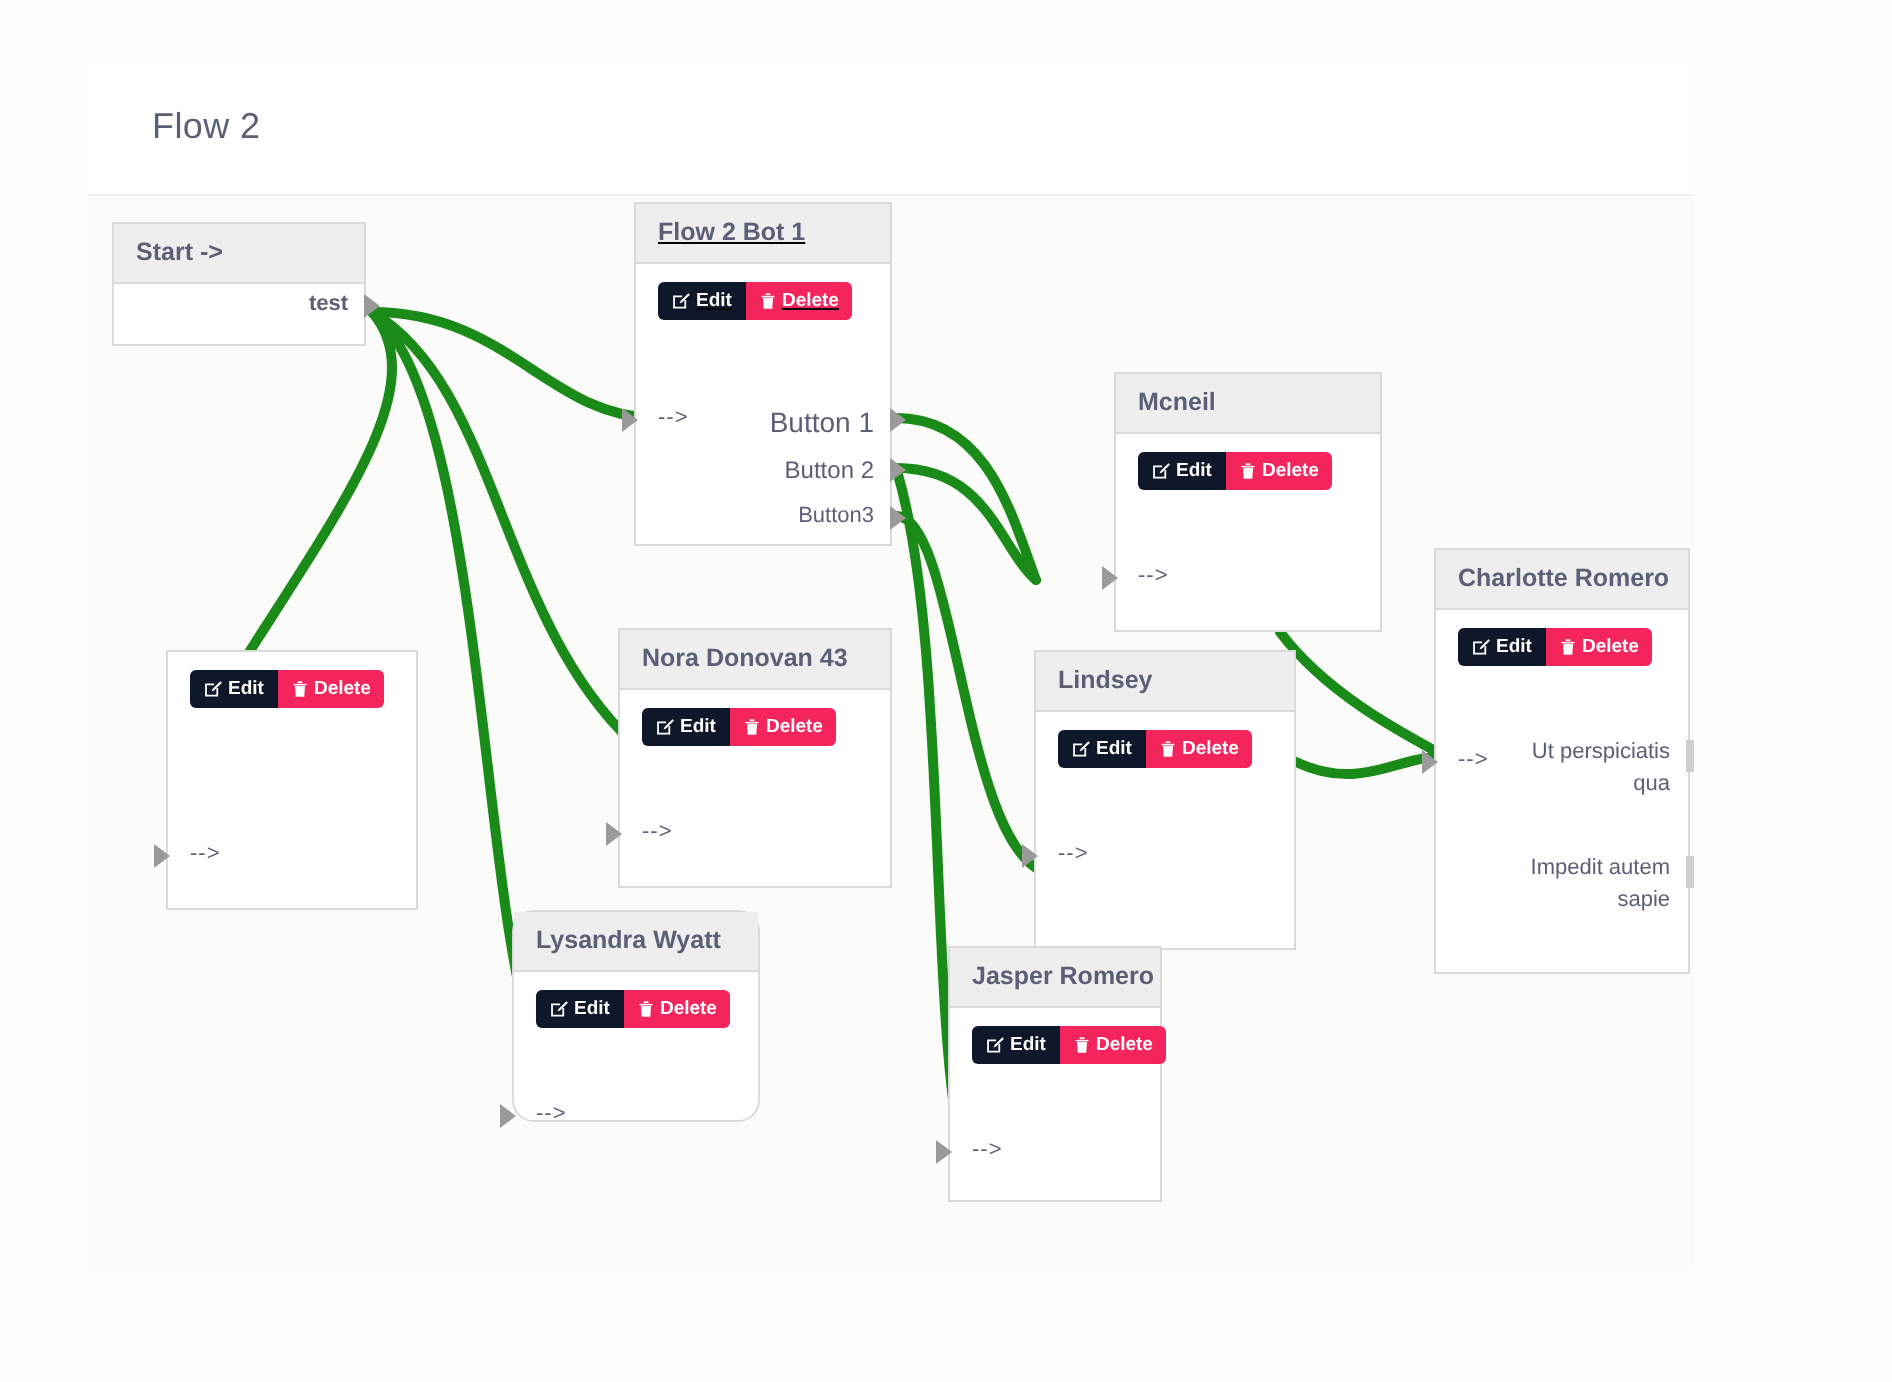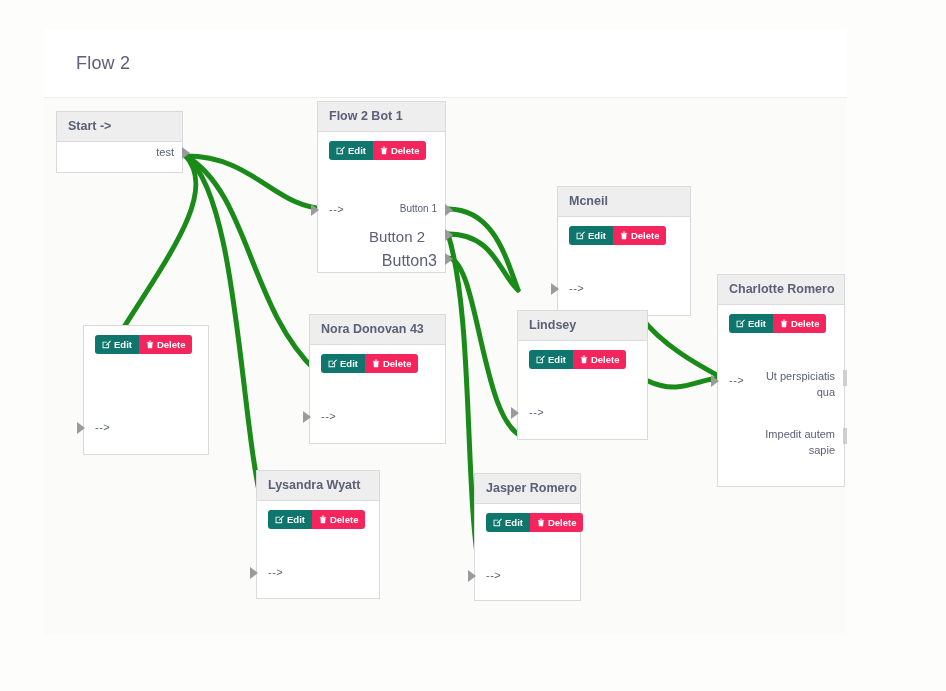--- a/index.html
+++ b/index.html
@@ -78,21 +78,21 @@
     font-weight: bold;
     color: #ffffff;
     padding: 0 7px;
     height: 19px;
     border: none;
     cursor: pointer;
     line-height: 1;
     font-family: "Liberation Sans", sans-serif;
   }
   .btn-edit {
-    background: #0f766e;
+    background: #0f172a;
     border-radius: 3px 0 0 3px;
   }
   .btn-delete {
     background: #f4255c;
     border-radius: 0 3px 3px 0;
   }
   .btn svg { display: block; }
   
   .handle-in {
     position: absolute;
@@ -147,23 +147,23 @@
         <path d="M 404,160 C 435,160 437,330 481,339" fill="none" stroke="#1a8a18" stroke-width="5" stroke-linecap="round"></path>
         <path d="M 404,136 C 430,220 420,400 437,480" fill="none" stroke="#1a8a18" stroke-width="5" stroke-linecap="round"></path>
         <path d="M 596,218 C 620,250 660,270 682,282" fill="none" stroke="#1a8a18" stroke-width="5" stroke-linecap="round"></path>
         <path d="M 604,283 C 640,300 660,275 682,282" fill="none" stroke="#1a8a18" stroke-width="5" stroke-linecap="round"></path>
       </svg>
     <div id="node-layer">
         <div class="node" style="left: 12px; top: 13px; width: 127px; height: 62px;">
           <div class="node-header">Start -&gt;</div>
           <div class="node-body"></div>
           <div class="handle-out" style="top: 35px;"></div>
-          <div style="position: absolute; right: 8px; top: 34px; font-size: 11px; color: rgb(91, 96, 119);">test</div>
-        </div>
-        <div class="node" style="left: 273px; top: 3px; width: 129px; height: 172px;">
+          <div style="position: absolute; right: 8px; top: 34px; font-size: 11px; color: rgb(91, 96, 119); font-weight: bold;">test</div>
+        </div>
+        <div class="node" style="left: 273px; top: 3px; width: 129px; height: 172px; text-decoration: underline;">
           <div class="node-header">Flow 2 Bot 1</div>
           <div class="node-body">
             <div class="btn-row">
               <button class="btn btn-edit">
                 <svg width="9" height="9" viewBox="0 0 16 16">
                   <path fill="#ffffff" d="M1 3h8v1.6H2.6V13h8.4V7h1.6v7.6H1z"></path>
                   <path fill="#ffffff" d="M14.6 1.1l1.3 1.3-7 7-2.1.8.8-2.1z"></path>
                 </svg>
                 <span>Edit</span>
               </button>
@@ -173,25 +173,25 @@
                   <path fill="#ffffff" d="M4.2 1h3.6v1.4H4.2z"></path>
                   <path fill="#ffffff" d="M2.1 4.6h7.8l-.6 8.4H2.7z"></path>
                 </svg>
                 <span>Delete</span>
               </button>
             </div>
           </div>
           <div class="handle-in" style="top: 102px;"></div>
           <div class="in-arrow-label" style="top: 101px;">--&gt;</div>
           <div class="handle-out" style="top: 102px;"></div>
-          <div style="position: absolute; right: 8px; top: 101px; font-size: 10px; color: rgb(91, 96, 119); white-space: nowrap;">Button 1</div>
+          <div style="position: absolute; right: 8px; top: 101px; font-size: 14px; color: rgb(91, 96, 119); white-space: nowrap;">Button 1</div>
           <div class="handle-out" style="top: 127px;"></div>
-          <div style="position: absolute; right: 20px; top: 126px; font-size: 15px; color: rgb(91, 96, 119); white-space: nowrap;">Button 2</div>
+          <div style="position: absolute; right: 8px; top: 126px; font-size: 12px; color: rgb(91, 96, 119); white-space: nowrap;">Button 2</div>
           <div class="handle-out" style="top: 151px;"></div>
-          <div style="position: absolute; right: 8px; top: 150px; font-size: 16px; color: rgb(91, 96, 119); white-space: nowrap;">Button3</div>
+          <div style="position: absolute; right: 8px; top: 150px; font-size: 11px; color: rgb(91, 96, 119); white-space: nowrap;">Button3</div>
         </div>
         <div class="node" style="left: 513px; top: 88px; width: 134px; height: 130px;">
           <div class="node-header">Mcneil</div>
           <div class="node-body">
             <div class="btn-row">
               <button class="btn btn-edit">
                 <svg width="9" height="9" viewBox="0 0 16 16">
                   <path fill="#ffffff" d="M1 3h8v1.6H2.6V13h8.4V7h1.6v7.6H1z"></path>
                   <path fill="#ffffff" d="M14.6 1.1l1.3 1.3-7 7-2.1.8.8-2.1z"></path>
                 </svg>
@@ -278,21 +278,21 @@
                   <path fill="#ffffff" d="M4.2 1h3.6v1.4H4.2z"></path>
                   <path fill="#ffffff" d="M2.1 4.6h7.8l-.6 8.4H2.7z"></path>
                 </svg>
                 <span>Delete</span>
               </button>
             </div>
           </div>
           <div class="handle-in" style="top: 96px;"></div>
           <div class="in-arrow-label" style="top: 95px;">--&gt;</div>
         </div>
-        <div class="node" style="left: 473px; top: 212px; width: 131px; height: 130px;">
+        <div class="node" style="left: 473px; top: 227px; width: 131px; height: 150px;">
           <div class="node-header">Lindsey</div>
           <div class="node-body">
             <div class="btn-row">
               <button class="btn btn-edit">
                 <svg width="9" height="9" viewBox="0 0 16 16">
                   <path fill="#ffffff" d="M1 3h8v1.6H2.6V13h8.4V7h1.6v7.6H1z"></path>
                   <path fill="#ffffff" d="M14.6 1.1l1.3 1.3-7 7-2.1.8.8-2.1z"></path>
                 </svg>
                 <span>Edit</span>
               </button>
@@ -302,21 +302,21 @@
                   <path fill="#ffffff" d="M4.2 1h3.6v1.4H4.2z"></path>
                   <path fill="#ffffff" d="M2.1 4.6h7.8l-.6 8.4H2.7z"></path>
                 </svg>
                 <span>Delete</span>
               </button>
             </div>
           </div>
           <div class="handle-in" style="top: 96px;"></div>
           <div class="in-arrow-label" style="top: 95px;">--&gt;</div>
         </div>
-        <div class="node" style="left: 212px; top: 372px; width: 124px; height: 129px;">
+        <div class="node" style="left: 212px; top: 357px; width: 124px; height: 106px; border-radius: 11px;">
           <div class="node-header">Lysandra Wyatt</div>
           <div class="node-body">
             <div class="btn-row">
               <button class="btn btn-edit">
                 <svg width="9" height="9" viewBox="0 0 16 16">
                   <path fill="#ffffff" d="M1 3h8v1.6H2.6V13h8.4V7h1.6v7.6H1z"></path>
                   <path fill="#ffffff" d="M14.6 1.1l1.3 1.3-7 7-2.1.8.8-2.1z"></path>
                 </svg>
                 <span>Edit</span>
               </button>

